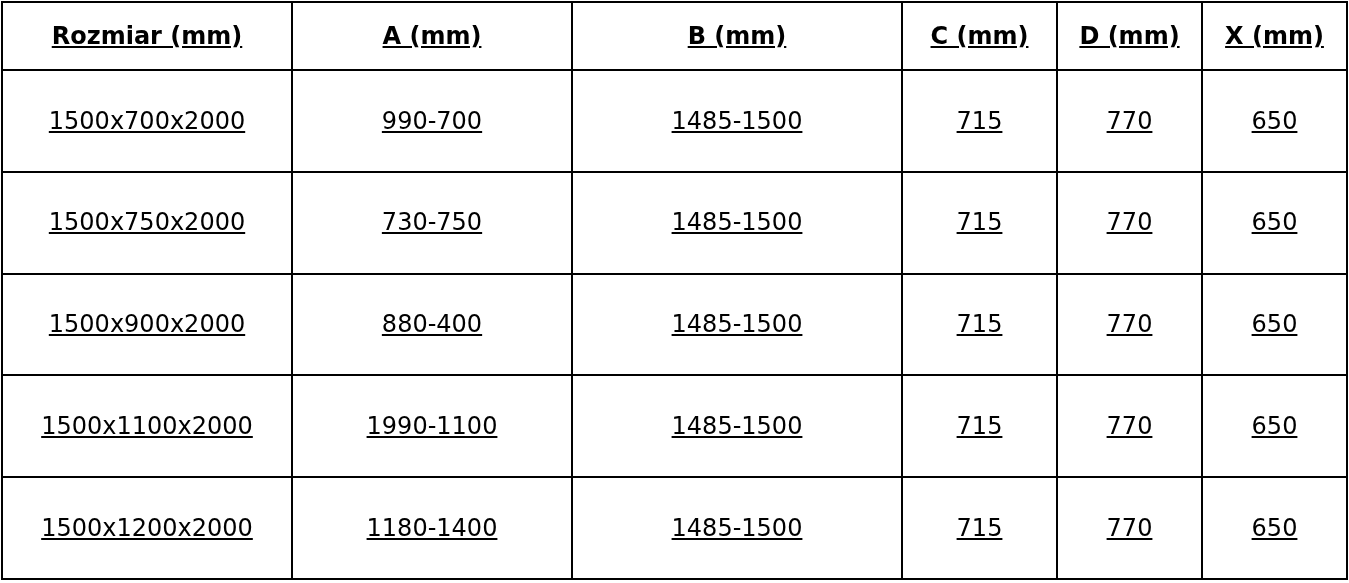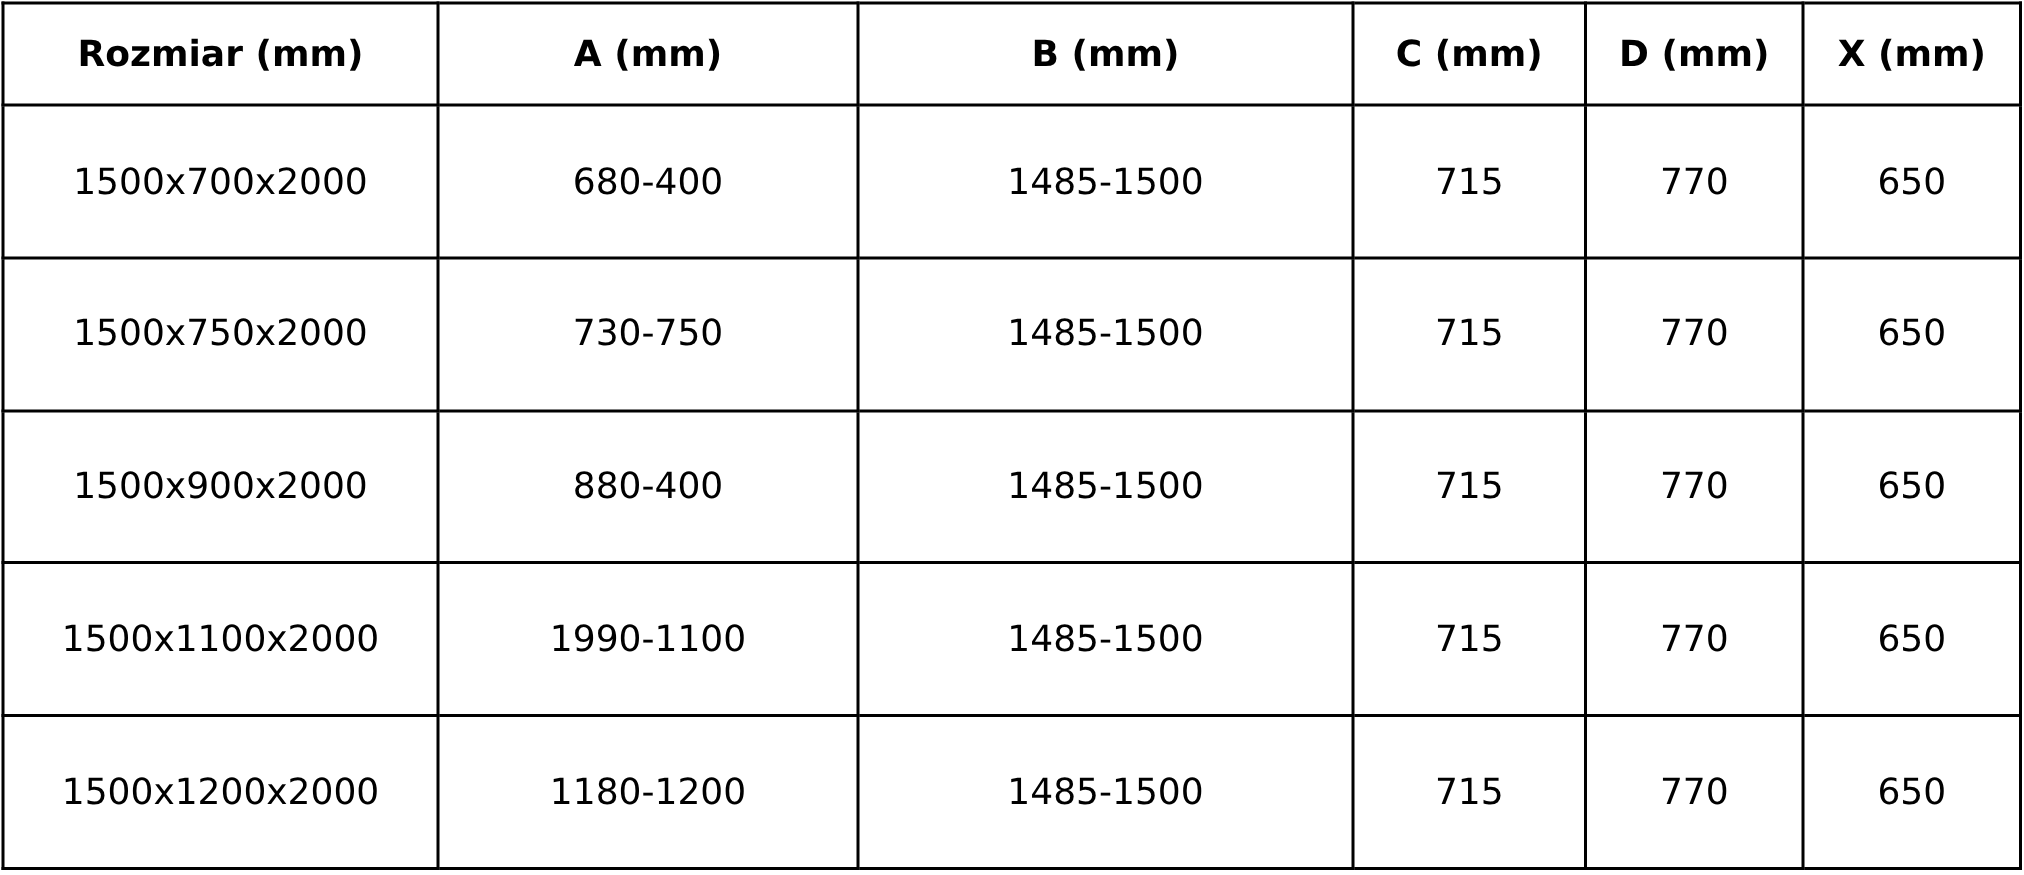--- a/index.html
+++ b/index.html
@@ -11,20 +11,21 @@
     width: 1349px;
     height: 583px;
     font-family: "DejaVu Sans", sans-serif;
     color: #000000;
     overflow: hidden;
   }
   .table-wrap {
     width: 1102px;
     height: 583px;
     box-sizing: border-box;
+    text-decoration: underline;
   }
   table.dim-table {
     border-collapse: collapse;
     width: 1345px;
     height: 579px;
     table-layout: fixed;
     margin: 1px 0 0 1px;
   }
   table.dim-table th,
   table.dim-table td {
@@ -71,21 +72,21 @@
         <th>A (mm)</th>
         <th>B (mm)</th>
         <th>C (mm)</th>
         <th>D (mm)</th>
         <th>X (mm)</th>
       </tr>
     </thead>
     <tbody>
       <tr class="body-row">
         <td>1500x700x2000</td>
-        <td>680-400</td>
+        <td>990-700</td>
         <td>1485-1500</td>
         <td>715</td>
         <td>770</td>
         <td>650</td>
       </tr>
       <tr class="body-row">
         <td>1500x750x2000</td>
         <td>730-750</td>
         <td>1485-1500</td>
         <td>715</td>
@@ -103,21 +104,21 @@
       <tr class="body-row">
         <td>1500x1100x2000</td>
         <td>1990-1100</td>
         <td>1485-1500</td>
         <td>715</td>
         <td>770</td>
         <td>650</td>
       </tr>
       <tr class="body-row">
         <td>1500x1200x2000</td>
-        <td>1180-1200</td>
+        <td>1180-1400</td>
         <td>1485-1500</td>
         <td>715</td>
         <td>770</td>
         <td>650</td>
       </tr>
     </tbody>
   </table>
 </div>
 
 </body></html>

